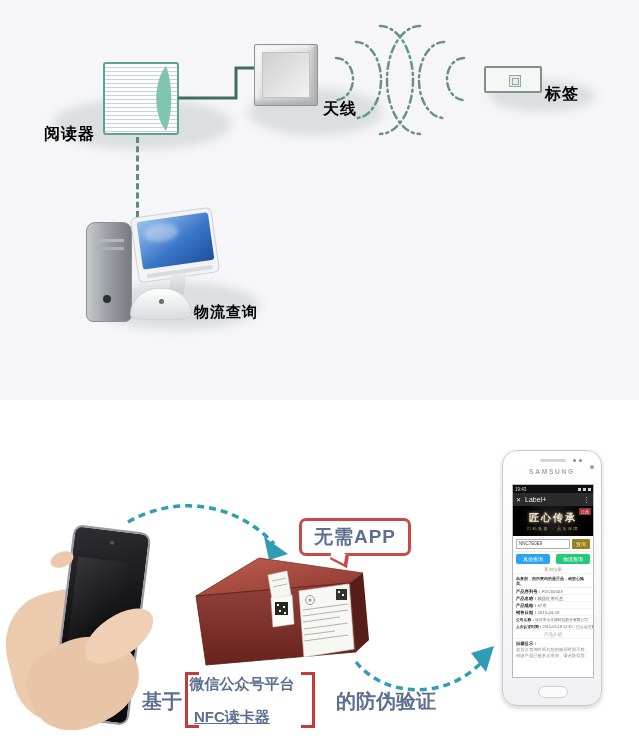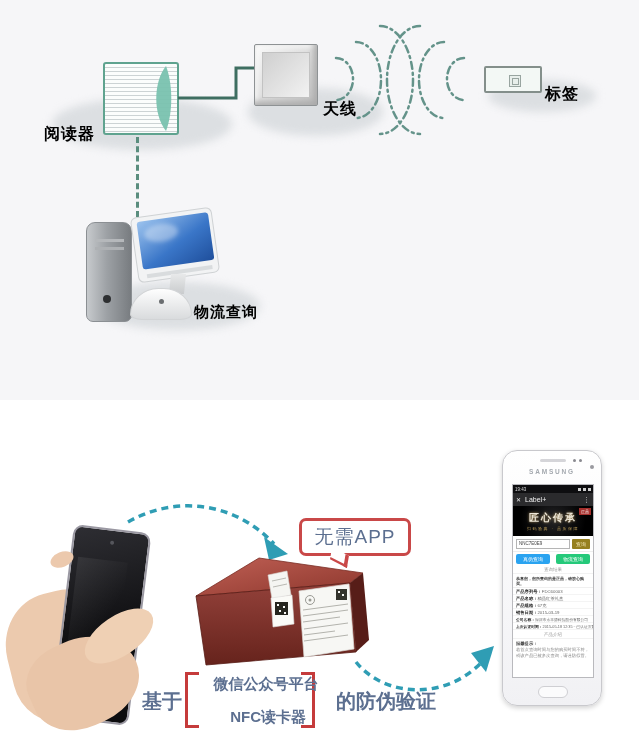--- a/index.html
+++ b/index.html
@@ -50,29 +50,29 @@
   #fingertip { left:50px; top:152px; width:24px; height:15px; transform:rotate(-22deg); z-index:3; }
   #thumb { left:80px; top:216px; width:78px; height:40px; border-radius:50%; transform:rotate(-34deg); background:#efd0b4; z-index:3; }
   #black-phone { left:62px; top:128px; width:78px; height:194px; transform:rotate(7deg); z-index:2;
     background:linear-gradient(160deg,#2e2e33,#0c0c0e 60%); border:2px solid #9a98a2; border-radius:10px; }
   #black-phone .cam { position:absolute; left:36px; top:10px; width:4px; height:4px; border-radius:50%; background:#55565c; }
   #black-phone .glare { position:absolute; left:6px; top:30px; width:50px; height:120px; background:linear-gradient(115deg,rgba(255,255,255,.08),rgba(255,255,255,0) 60%); }
 
   
   #bubble { left:299px; top:118px; width:112px; height:38px; background:#fff; border:3px solid #c94848; border-radius:7px;
     display:flex; align-items:center; justify-content:center; z-index:4; }
-  #bubble .txt { font-size:19px; font-weight:normal; color:#5c6f90; letter-spacing:1px; }
+  #bubble .txt { font-size:19px; font-weight:bold; color:#5c6f90; letter-spacing:1px; }
   #bubble .tail { position:absolute; left:30px; bottom:-12px; width:15px; height:15px; background:#fff;
     border-left:3px solid #c94848; border-bottom:3px solid #c94848; transform:skewX(28deg) rotate(-55deg); }
 
   
   .cap { font-weight:bold; color:#5c6f90; }
   #cap-prefix { left:142px; top:288px; font-size:20px; }
-  #cap-top { left:210px; top:275px; width:112px; text-align:center; font-size:15px; }
-  #cap-bottom { left:194px; top:308px; width:112px; text-align:right; font-size:15px; }
+  #cap-top { left:186px; top:275px; width:112px; text-align:center; font-size:15px; }
+  #cap-bottom { left:194px; top:308px; width:112px; text-align:left; font-size:15px;text-decoration:underline; }
   #cap-suffix { left:336px; top:288px; font-size:20px; }
   .bracket { width:14px; height:56px; border-top:3.5px solid #c53b3b; border-bottom:3.5px solid #c53b3b; }
   #bracket-left { left:185px; top:272px; border-left:3.5px solid #c53b3b; }
   #bracket-right { left:301px; top:272px; border-right:3.5px solid #c53b3b; }
 
   
   #s-phone { left:502px; top:50px; width:100px; height:256px; background:linear-gradient(#ffffff,#f1f1f4); border:1px solid #c9c9cd;
     border-radius:15px; box-shadow:0 2px 5px rgba(0,0,0,.18); z-index:4; }
   #s-phone .speaker { position:absolute; left:37px; top:8px; width:26px; height:3px; background:#d5d5d9; border-radius:2px; }
   #s-phone .sensor1 { position:absolute; left:70px; top:8px; width:3px; height:3px; border-radius:50%; background:#8a8a90; }

